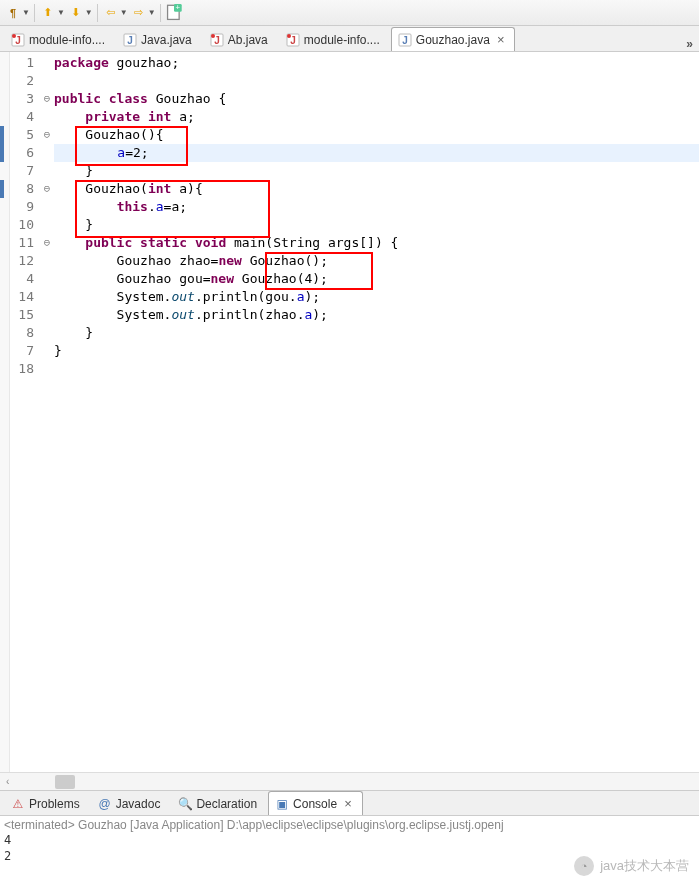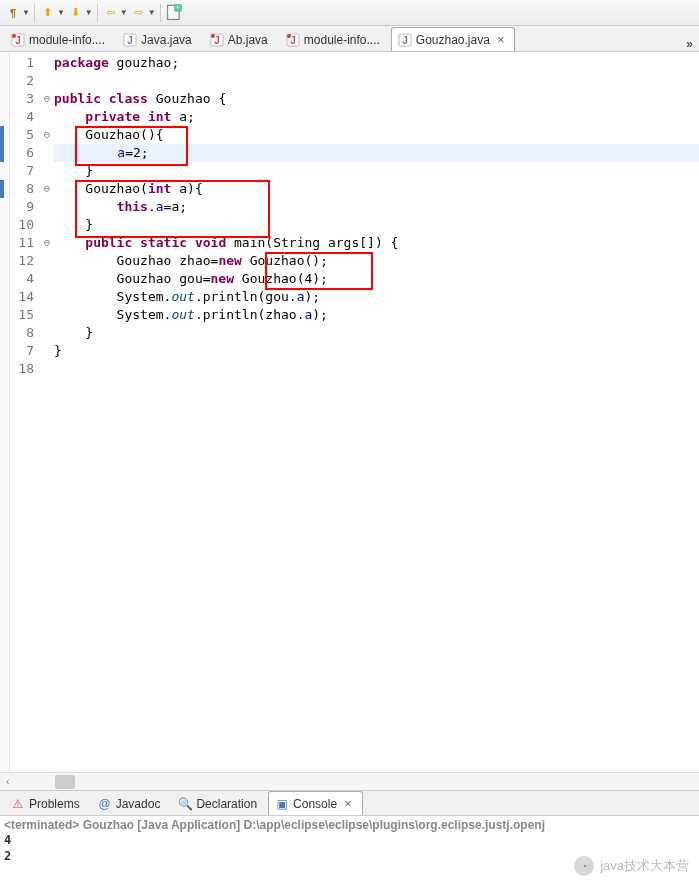--- a/index.html
+++ b/index.html
@@ -28,21 +28,21 @@
 .hl-line { background: #e8f2fe; padding-left: 32px; }
 .kw { color: #7f0055; font-weight: bold; }
 .fld { color: #0000c0; }
 .fld-i { color: #0c4a6e; font-style: italic; }
 .redbox { position: absolute; border: 2px solid #ff0000; pointer-events: none; z-index: 5; }
 
 .hscroll { height: 18px; background: #f5f5f5; border-top: 1px solid #ddd; display: flex; align-items: center; }
 .hscroll-thumb { width: 20px; height: 14px; background: #ccc; margin-left: 40px; border-radius: 2px; }
 
 .bottom-tabs { height: 26px; background: #f0f0f0; border-top: 1px solid #ccc; border-bottom: 1px solid #ccc; display: flex; align-items: flex-end; padding-left: 4px; }
-.console { padding: 2px 4px; font-family: Consolas, monospace; font-size: 12px; color: #333; font-weight: bold; }
+.console { padding: 2px 4px; font-family: Consolas, monospace; font-size: 12px; color: #333; }
 .console-status { color: #888; font-family: "Segoe UI", Arial; font-size: 12px; white-space: nowrap; overflow: hidden; }
 .console-out { line-height: 16px; }
 
 .watermark { position: absolute; bottom: 18px; right: 10px; display: flex; align-items: center; gap: 6px; color: #b8b8b8; font-size: 13px; pointer-events: none; z-index: 20; }
 .wm-icon { width: 20px; height: 20px; border-radius: 50%; background: #d8d8d8; display: flex; align-items: center; justify-content: center; font-size: 11px; color: #999; }
 
 .j-icon svg { width: 14px; height: 14px; }
 </style>
 </head>
 <body>

